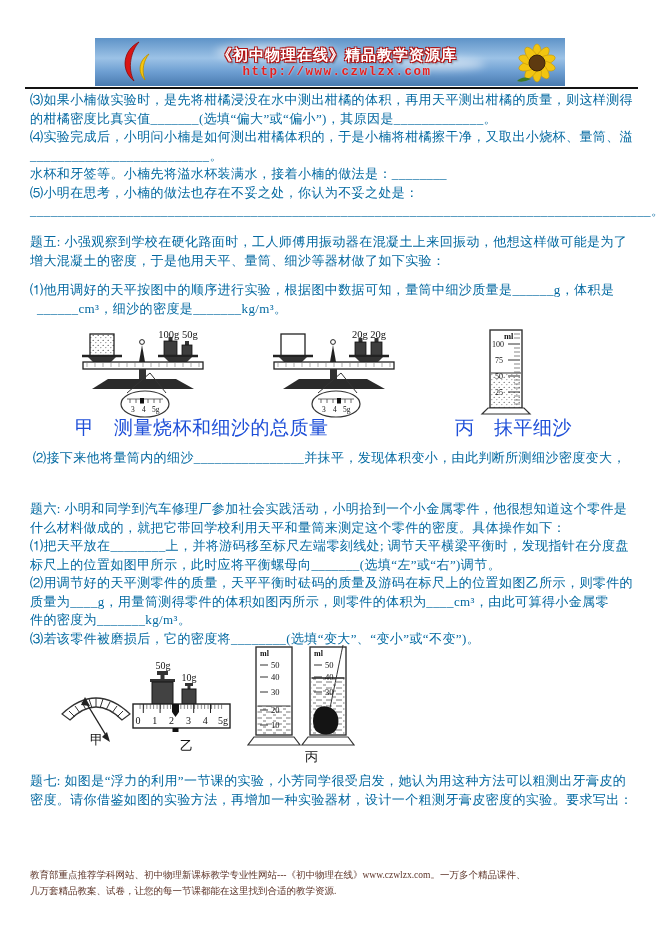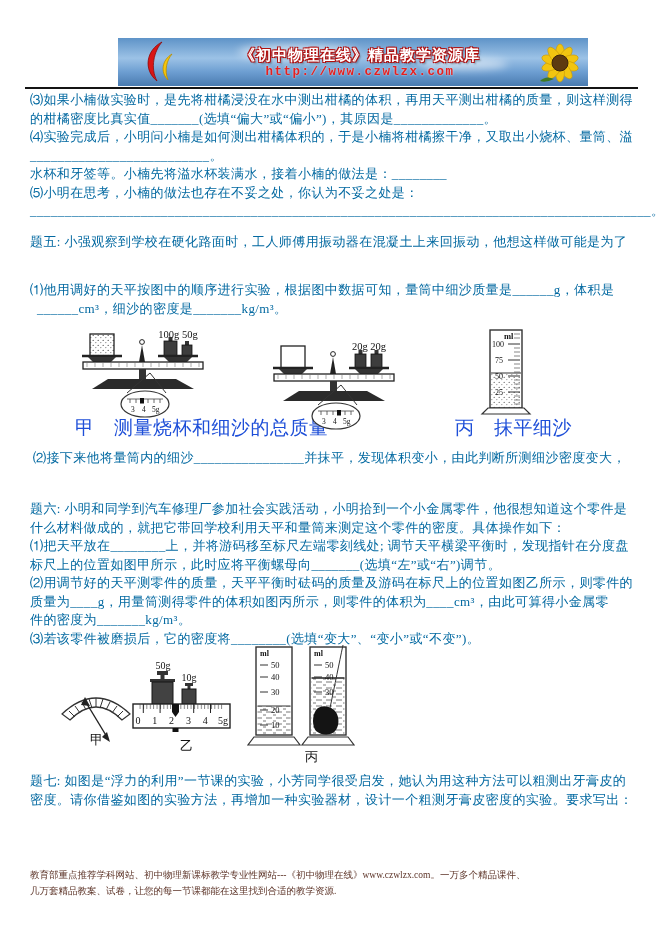--- a/index.html
+++ b/index.html
@@ -6,21 +6,21 @@
   .page{position:relative;width:661px;height:936px;background:#fff;overflow:hidden;
         font-family:"Liberation Serif","DejaVu Serif",serif;color:#000;}
   .abs{position:absolute;}
   .ln{font-size:13px;line-height:18.5px;letter-spacing:0.4px;white-space:nowrap;color:#0369a1;}
   .indent-sm{padding-left:7px;}
   .cap{font-size:19px;letter-spacing:0.5px;color:#1d4ed8;white-space:nowrap;}
   .figlabel{font-size:13px;color:#111;}
   
   .banner{left:95px;top:38px;width:470px;height:48px;
           background:linear-gradient(180deg,#5e93c8 0%,#9cc2e6 42%,#6e9fd2 70%,#497bb0 100%);
-          display:flex;align-items:center;overflow:hidden;margin-left:23px;}
+          display:flex;align-items:center;overflow:hidden;}
   .cloud{position:absolute;background:rgba(255,255,255,0.55);border-radius:50%;filter:blur(4px);}
   .banner-logo{position:relative;width:58px;height:44px;flex:0 0 58px;margin-left:14px;}
   .banner-center{flex:1;text-align:center;position:relative;}
   .banner-title{font-size:15px;font-weight:bold;color:#fff;letter-spacing:1px;
       text-shadow:1px 1px 0 #b01010,-1px -1px 0 #b01010,1px -1px 0 #b01010,-1px 1px 0 #b01010,2px 2px 2px rgba(0,0,0,.35);}
   .banner-url{font-size:12.5px;font-weight:bold;color:#e42020;letter-spacing:1.5px;
       font-family:"Liberation Mono","DejaVu Sans Mono",monospace;
       text-shadow:0 0 2px rgba(255,255,255,.8);}
   .banner-flower{position:relative;width:54px;height:46px;flex:0 0 54px;margin-right:4px;}
   .rule{left:25px;top:87px;width:613px;height:2px;background:#141414;}
@@ -76,20 +76,21 @@
     <div class="ln">的柑橘密度比真实值_______(选填“偏大”或“偏小”)，其原因是_____________。</div>
     <div class="ln">⑷实验完成后，小明问小楠是如何测出柑橘体积的，于是小楠将柑橘擦干净，又取出小烧杯、量筒、溢</div>
     <div class="ln">__________________________。</div>
     <div class="ln">水杯和牙签等。小楠先将溢水杯装满水，接着小楠的做法是：________</div>
     <div class="ln">⑸小明在思考，小楠的做法也存在不妥之处，你认为不妥之处是：</div>
     <div class="ln">__________________________________________________________________________________________。</div>
   </div>
 
   <div class="abs" style="left:30px;top:233px;width:610px;">
     <div class="ln">题五: 小强观察到学校在硬化路面时，工人师傅用振动器在混凝土上来回振动，他想这样做可能是为了</div>
+    <div class="ln">增大混凝土的密度，于是他用天平、量筒、细沙等器材做了如下实验：</div>
   </div>
   <div class="abs" style="left:30px;top:281px;width:610px;">
     <div class="ln">⑴他用调好的天平按图中的顺序进行实验，根据图中数据可知，量筒中细沙质量是______g，体积是</div>
     <div class="ln indent-sm">______cm³，细沙的密度是_______kg/m³。</div>
   </div>
 
   <div class="abs" style="left:72px;top:329px;">
     <svg width="185" height="92" viewBox="0 0 185 92">
       <defs>
         <pattern id="sandJ" width="5" height="5" patternUnits="userSpaceOnUse">
@@ -127,21 +128,21 @@
       <ellipse cx="73" cy="75" rx="24" ry="13" fill="#fff" stroke="#333" stroke-width="1.2"></ellipse>
       <path d="M55 70h36M58 70v4M64 70v4M70 70v4M76 70v4M82 70v4M88 70v4" stroke="#444" stroke-width="0.8" fill="none"></path>
       <rect x="68" y="69" width="4" height="5.5" fill="#111"></rect>
       <text x="59" y="83" font-size="7.5" fill="#111">3</text>
       <text x="70" y="83" font-size="7.5" fill="#111">4</text>
       <text x="80" y="83" font-size="7.5" fill="#111">5g</text>
     </svg>
   </div>
   <div class="abs cap" style="left:75px;top:415px;">甲　测量烧杯和细沙的总质量</div>
 
-  <div class="abs" style="left:263px;top:329px;margin-top:12px;">
+  <div class="abs" style="left:263px;top:329px;">
     <svg width="185" height="92" viewBox="0 0 185 92">
 
       <rect x="18" y="5" width="24" height="22" fill="#fff" stroke="#222" stroke-width="1.3"></rect>
       <line x1="30" y1="33" x2="30" y2="27" stroke="#222" stroke-width="1.5"></line>
       <line x1="10" y1="27" x2="50" y2="27" stroke="#222" stroke-width="2.6"></line>
       <polygon points="16,28 44,28 39,33 21,33" fill="#333"></polygon>
       <text x="106" y="9" font-size="10.5" text-anchor="middle" fill="#111">20g 20g</text>
       <rect x="95.5" y="9" width="4" height="4" fill="#333"></rect>
       <rect x="92" y="13" width="11" height="14" fill="#3d3d3d" stroke="#111" stroke-width="0.8"></rect>
       <rect x="111.5" y="9" width="4" height="4" fill="#333"></rect>

